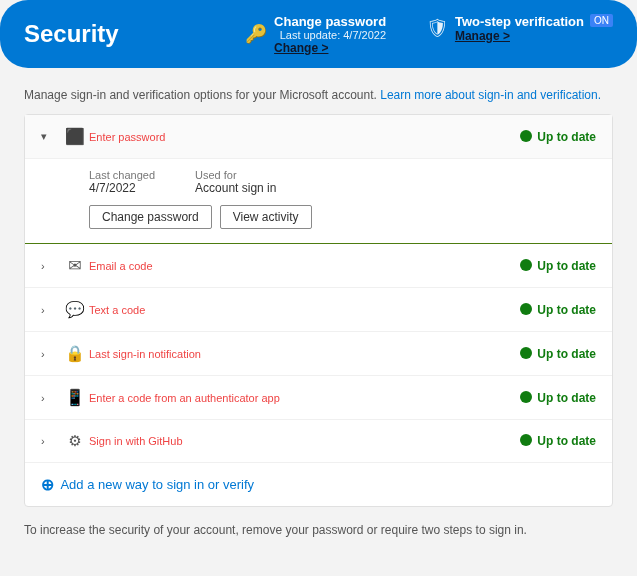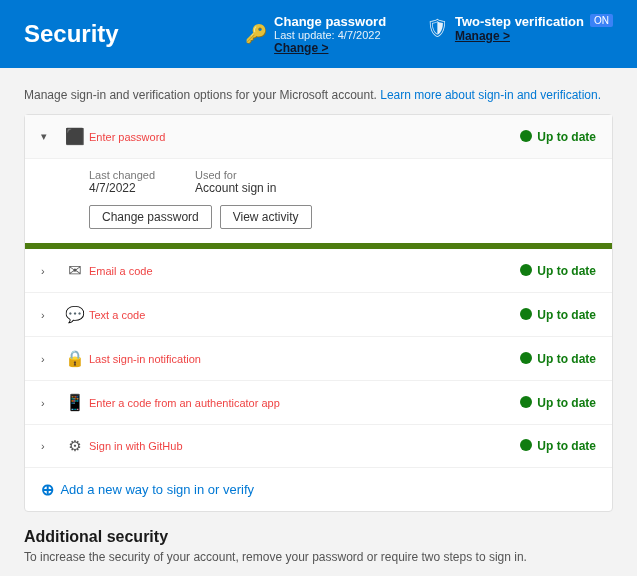--- a/index.html
+++ b/index.html
@@ -7,20 +7,21 @@
 
     
     .header {
       background: #0078d4;
       color: white;
       padding: 12px 24px;
       display: flex;
       align-items: center;
       gap: 40px;
       min-height: 68px;
+      border-radius: 28px;
     }
     .header-title {
       font-size: 24px;
       font-weight: 700;
       color: white;
       flex-shrink: 0;
     }
     .header-actions {
       display: flex;
       gap: 40px;
@@ -33,20 +34,21 @@
       font-size: 12px;
       cursor: pointer;
     }
     .header-action-label {
       font-weight: 600;
       font-size: 13px;
     }
     .header-action-sub {
       font-size: 11px;
       opacity: 0.9;
+      text-align: right;
     }
     .header-action-link {
       font-weight: 600;
       font-size: 12px;
       color: #0f172a;
       text-decoration: underline;
       cursor: pointer;
     }
     .header-action-row {
       display: flex;
@@ -140,21 +142,21 @@
       width: 12px;
       height: 12px;
       border-radius: 50%;
       background: #107c10;
       flex-shrink: 0;
     }
 
     
     .expanded-detail {
       padding: 10px 16px 14px 64px;
-      border-bottom: 6px solid #4d7c0f;
+      border-bottom: 1px solid #4d7c0f;
       background: white;
     }
     .detail-row {
       display: flex;
       gap: 40px;
       margin-bottom: 10px;
       font-size: 12px;
       color: #555;
     }
     .detail-item label {
@@ -319,18 +321,17 @@
 
       <div class="add-link-row">
         <span class="add-icon">⊕</span>
         <a href="#">Add a new way to sign in or verify</a>
       </div>
 
     </div>
   </div>
 
   <div>
-    <div class="section-title">Additional security</div>
     <div class="section-desc">To increase the security of your account, remove your password or require two steps to sign in.</div>
 
   </div>
 
 </div>
 
 </body></html>

